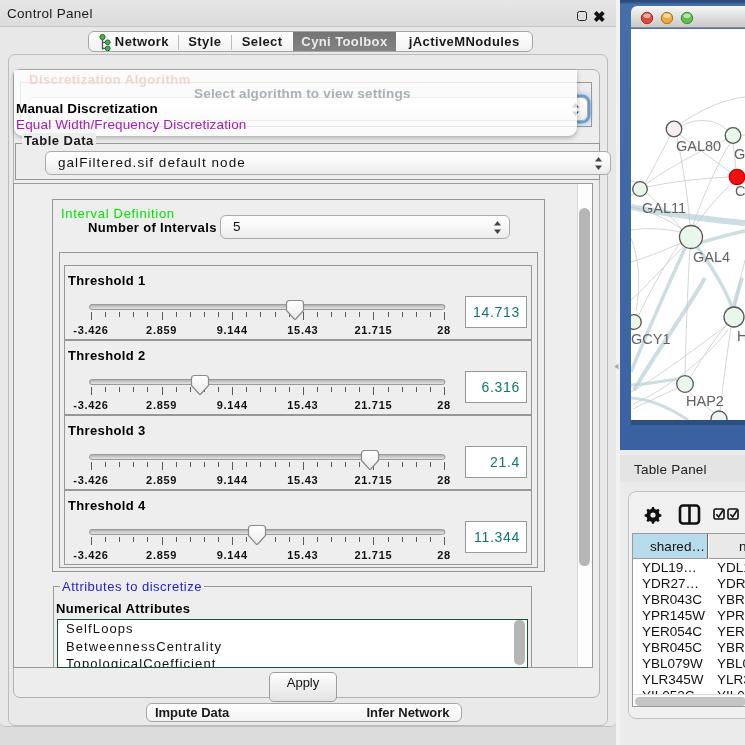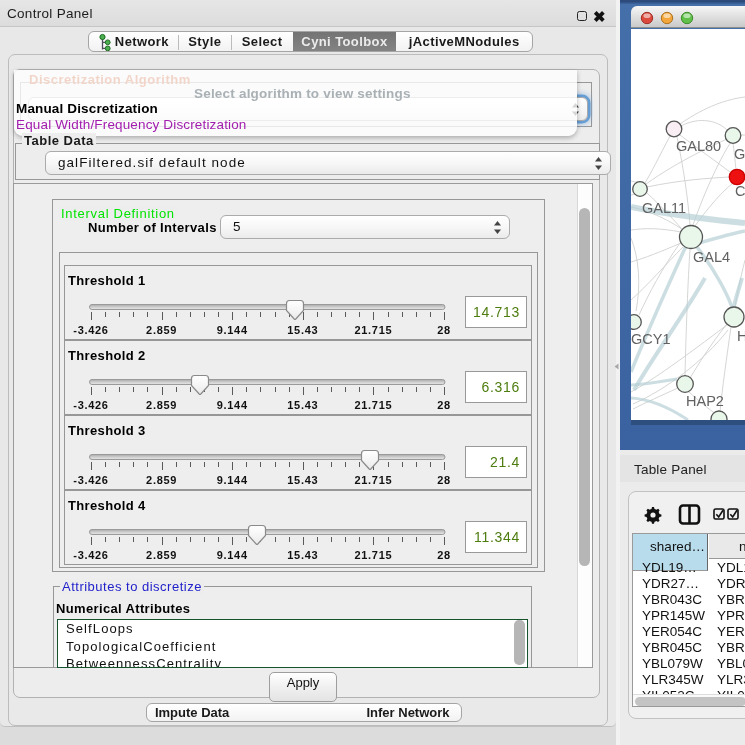--- a/index.html
+++ b/index.html
@@ -15,37 +15,37 @@
 #tabbar .sel { background:linear-gradient(#747474,#838383); color:#ececec; }
 #contentpanel { position:absolute; left:13px; top:69px; width:587px; height:629px; border:1px solid #b2b2b2; border-radius:7px; background:#ededed; }
 .gbox { position:absolute; border:1px solid #979797; }
 .glabel { position:absolute; font-size:13px; letter-spacing:0.5px; background:#ededed; padding:0 2px; }
 .btxt { position:absolute; font-size:13px; font-weight:bold; letter-spacing:0.35px; color:#000; }
 .combo { position:absolute; height:24px; background:linear-gradient(#ffffff,#f6f6f6 55%,#ebebeb); border:1px solid #ababab; border-radius:6px; font-size:13.5px; letter-spacing:1.05px; color:#111; padding:3px 0 0 12px; }
 .arr { position:absolute; right:7px; top:4px; width:9px; height:15px; }
 #popup { position:absolute; left:14px; top:70px; width:563px; height:66px; background:rgba(255,255,255,0.78); border-radius:0 0 9px 9px; box-shadow:0 2px 5px rgba(0,0,0,0.28); }
 .tl { position:absolute; width:60px; text-align:center; font-size:11px; font-weight:bold; letter-spacing:0.7px; color:#111; }
 .tbox { position:absolute; left:64px; width:468px; height:75px; border:1px solid #979797; }
-.tfield { position:absolute; left:465px; width:62px; height:32px; background:#fff; border:1px solid #999; font-size:14px; letter-spacing:0.7px; color:#4d7c0f; text-align:right; padding:7px 6px 0 7px; }
+.tfield { position:absolute; left:465px; width:62px; height:32px; background:#fff; border:1px solid #999; font-size:14px; letter-spacing:0.7px; color:#0f766e; text-align:right; padding:7px 6px 0 7px; }
 #list { position:absolute; left:57px; top:619px; width:471px; height:49px; background:#fff; border:1px solid #14532d; font-size:13px; letter-spacing:1.1px; color:#111; overflow:hidden; }
 #list div { padding-left:8px; height:17.5px; line-height:17.5px; }
 #applybtn { position:absolute; left:269px; top:672px; width:68px; height:30px; background:linear-gradient(#ffffff,#f0f0f0 50%,#e4e4e4); border:1px solid #9e9e9e; border-radius:5px; font-size:13px; color:#111; text-align:center; line-height:19px; }
 #bottabs { position:absolute; left:146px; top:703px; width:316px; height:19px; background:linear-gradient(#ffffff,#f2f2f2); border:1px solid #a5a5a5; border-radius:6px; overflow:hidden; display:flex; }
 #bottabs .seg { height:100%; display:flex; align-items:center; justify-content:center; font-size:13px; font-weight:600; color:#1a1a1a; }
 #bottabs .sel { background:linear-gradient(#747474,#838383); color:#ececec; }
 #rightcol { position:absolute; left:620px; top:0; width:125px; height:745px; background:#ebebeb; }
 #gapcol { position:absolute; left:616px; top:0; width:4px; height:745px; background:#f2f2f2; }
 #bluewin { position:absolute; left:620px; top:0; width:125px; height:450px; background:linear-gradient(#2c4b7c,#2c4b7c 0.4%,#446fa9 1%,#3a62a0); }
 #mactitle { position:absolute; left:631px; top:6px; width:114px; height:22px; background:linear-gradient(#f7f7f7,#c9c9c9); border-bottom:1px solid #8e8e8e; border-radius:6px 0 0 0; }
 #netcanvas { position:absolute; left:631px; top:29px; width:114px; height:391px; background:#fff; overflow:hidden; }
 #tpbar { position:absolute; left:620px; top:455px; width:125px; height:27px; background:#e4e4e4; }
 #tpbar .t { position:absolute; left:14px; top:7px; font-size:13.5px; letter-spacing:0.2px; color:#222; }
 #tablepanel { position:absolute; left:628px; top:491px; width:125px; height:228px; background:#f0f0f0; border:1px solid #c2c2c2; border-radius:8px; }
 #dtable { position:absolute; left:632px; top:533px; width:113px; height:174px; background:#fff; border:1px solid #9a9a9a; border-right:none; overflow:hidden; }
-.hdr1 { position:absolute; left:0; top:0; width:75px; height:37px; background:#b9dcec; border-right:1px solid #666; border-bottom:1px solid #999; font-size:13.5px; color:#111; text-align:center; text-indent:15px; line-height:25px; }
+.hdr1 { position:absolute; left:0; top:0; width:75px; height:25px; background:#b9dcec; border-right:1px solid #666; border-bottom:1px solid #999; font-size:13.5px; color:#111; text-align:center; text-indent:15px; line-height:25px; }
 .hdr2 { position:absolute; left:76px; top:0; width:37px; height:25px; background:#e9e9e9; border-bottom:1px solid #999; font-size:13.5px; color:#111; padding-left:30px; line-height:25px; }
 .trow { position:absolute; left:0; width:113px; height:16px; font-size:13.5px; color:#111; }
 .trow span { position:absolute; }
 </style></head>
 <body>
 
 <div id="leftwin">
   <div id="titlebar">
       <div class="t">Control Panel</div>
     </div>
@@ -294,22 +294,22 @@
     <div class="tl" style="left:272.8px;top:549px;">15.43</div>
     <div class="tl" style="left:343.4px;top:549px;">21.715</div>
     <div class="tl" style="left:414px;top:549px;">28</div>
 <div class="tfield" style="top:521px;">11.344</div>
 
   <div class="gbox" style="left:53px;top:586px;width:479px;height:82px;border-bottom:none;"></div>
   <div class="glabel" style="left:60px;top:579px;color:#2222cc;">Attributes to discretize</div>
   <div class="btxt" style="left:56px;top:601px;text-align:center;">Numerical Attributes</div>
   <div id="list">
     <div>SelfLoops</div>
+    <div>BetweennessCentrality</div>
     <div>TopologicalCoefficient</div>
-    <div>BetweennessCentrality</div>
   </div>
   <div class="ab" style="left:514px;top:620px;width:11px;height:45px;background:#b6b6b6;border-radius:5px;"></div>
 
   <div id="applybtn">Apply</div>
 
   <div id="bottabs">
     <div class="seg" style="width:92px;">Impute Data</div>
     <div class="seg sel" style="width:120px;margin-top:32px;">Discretize Data</div>
     <div class="seg" style="width:108px;">Infer Network</div>
   </div>

